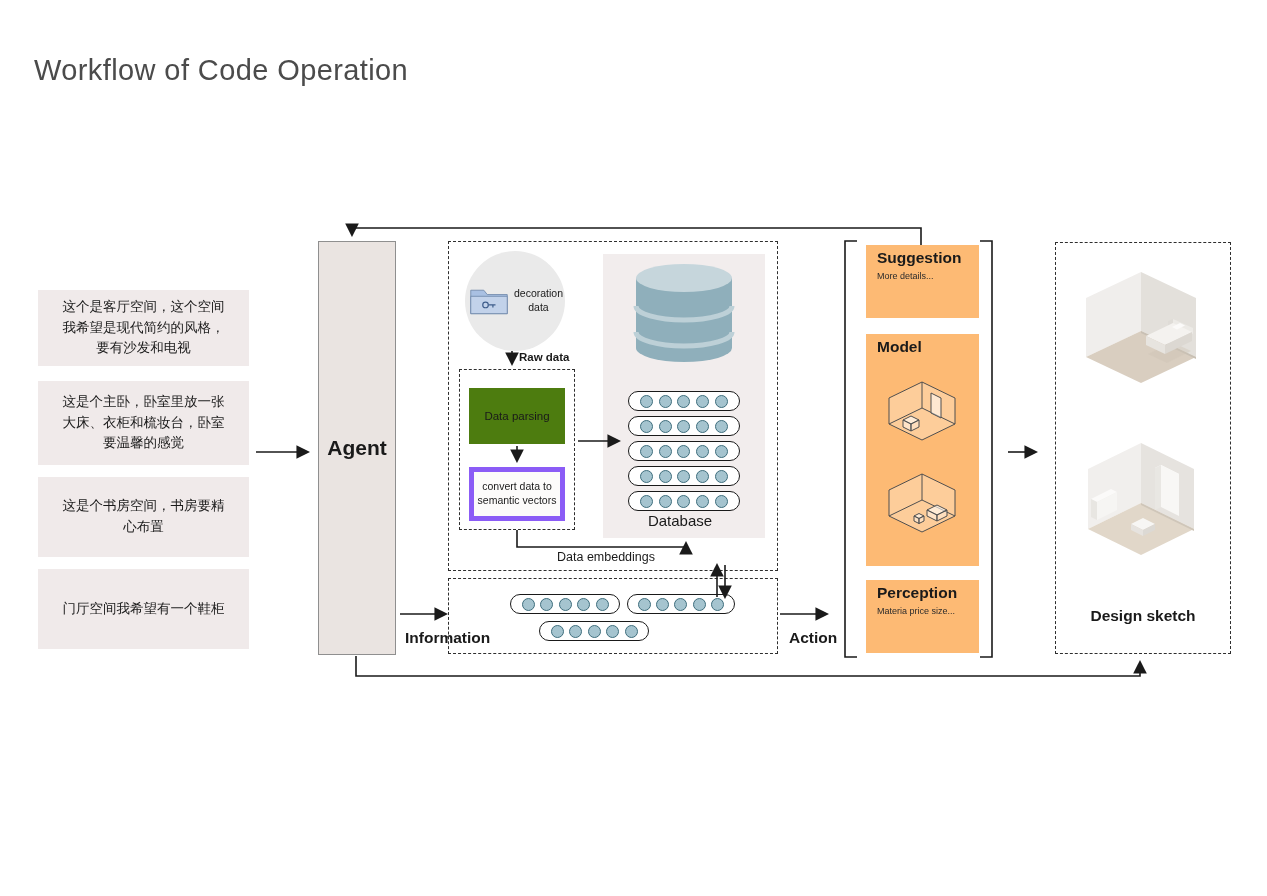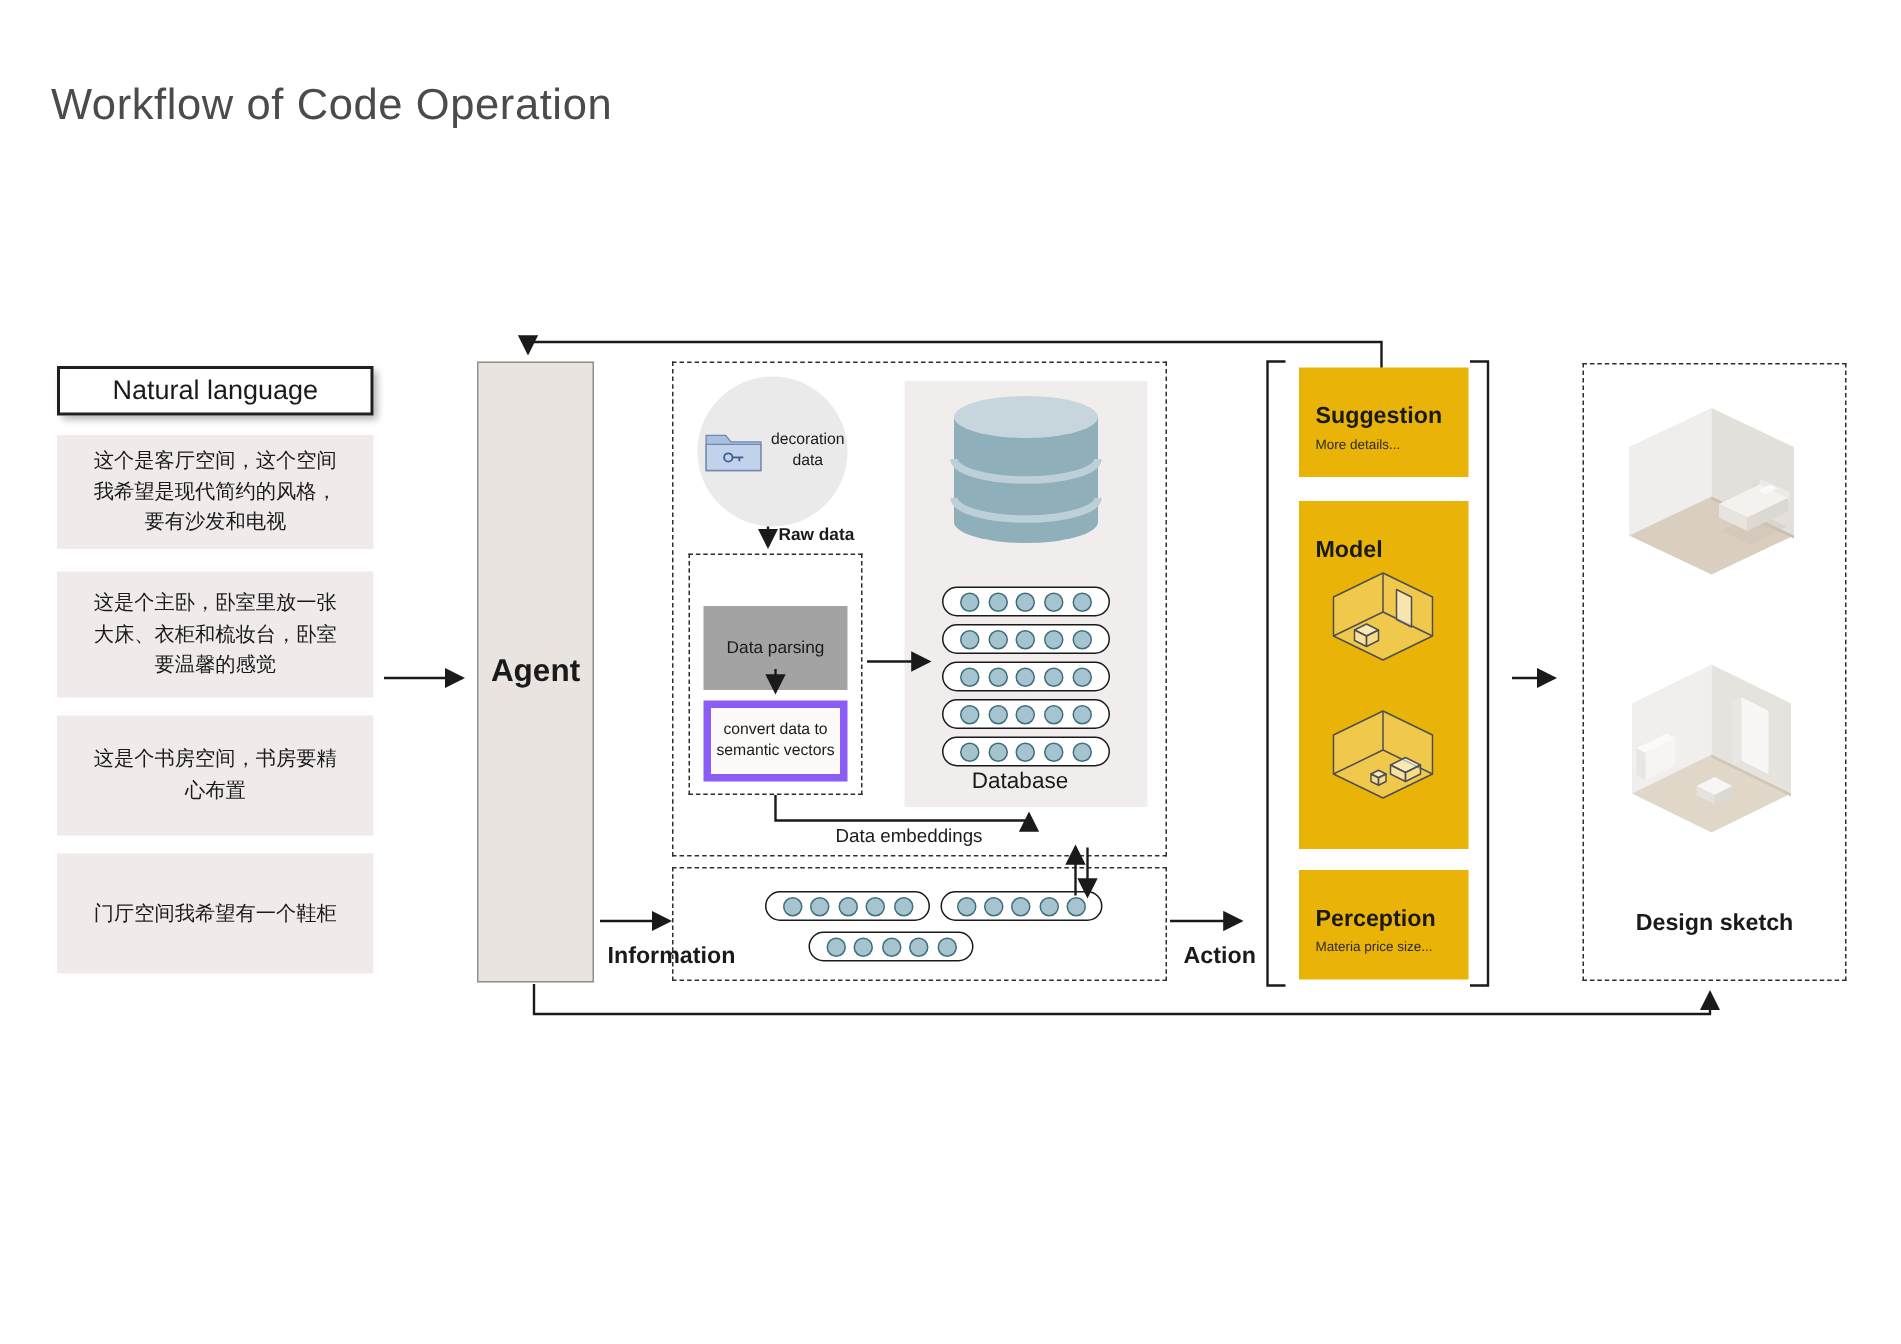--- a/index.html
+++ b/index.html
@@ -14,55 +14,54 @@
   .nl-item{left:38px;width:211px;background:#f0eaea;font-size:13.5px;line-height:1.55;padding:16px}
   .agent{left:318px;top:241px;width:78px;height:414px;background:#eae4e1;border:1px solid #8f8f8f;
     font-size:21px;font-weight:700}
   .dashed{border:1.5px dashed #2e2e2e}
   .kb{left:448px;top:241px;width:330px;height:330px}
   .wm{left:448px;top:578px;width:330px;height:76px}
   .design{left:1055px;top:242px;width:176px;height:412px}
   .circle{left:465px;top:251px;width:100px;height:100px;border-radius:50%;background:#eaeaea;
     flex-direction:row;gap:3px;font-size:10.5px;line-height:1.3}
   .inner-dash{left:459px;top:369px;width:116px;height:161px}
-  .parse{left:469px;top:404px;width:96px;height:56px;background:#a3a3a3;font-size:11.5px}
+  .parse{left:469px;top:388px;width:96px;height:56px;background:#4d7c0f;font-size:11.5px}
   .convert{left:469px;top:467px;width:96px;height:54px;background:#fcfbfa;border:5px solid #8b5cf6;
     font-size:10.5px;line-height:1.3}
   .dbpanel{left:603px;top:254px;width:162px;height:284px;background:#f2eded}
   .db-rows{left:628px;top:391px;width:112px}
   .token-row{height:20px;background:#fff;border:1.3px solid #1a1a1a;border-radius:10px;display:flex;
     align-items:center;justify-content:space-evenly;padding:0 5px;box-sizing:border-box}
   .db-rows .token-row{margin-bottom:5px;position:relative}
   .tok{width:13px;height:13px;background:#a5c4cf;border:1.1px solid #3f6e7d;border-radius:50%;box-sizing:border-box}
   .lbl{font-weight:700}
   .raw{left:519px;top:351px;font-size:11.5px}
   .dblabel{left:603px;top:512px;width:154px;text-align:center;font-size:15px}
   .emb{left:541px;top:550px;width:130px;text-align:center;font-size:12.5px;font-weight:500}
   .perc{left:405px;top:629px;font-size:15.5px}
   .act{left:789px;top:629px;font-size:15.5px}
   .p1{left:510px;top:594px;width:110px}
   .p2{left:627px;top:594px;width:108px}
   .p3{left:539px;top:621px;width:110px}
-  .teal{background:#eab308;padding:24px 10px 0 11px}
+  .teal{background:#fdba74;padding:4px 10px 0 11px}
   .sugg{left:866px;top:245px;width:113px;height:73px}
   .model{left:866px;top:334px;width:113px;height:232px}
   .info{left:866px;top:580px;width:113px;height:73px}
   .teal .t{font-size:15.5px;font-weight:700}
   .teal .s{font-size:9px;margin-top:4px;color:#2b2b2b}
   .sketchlbl{left:1055px;top:607px;width:176px;text-align:center;font-size:15.5px}
   svg.ov{left:0;top:0;pointer-events:none}
 </style>
 </head>
 <body>
 
 <div id="canvas">
 
   <div class="abs title">Workflow of Code Operation</div>
 
-  <div class="abs center nl-header">Natural language</div>
   <div class="abs center pre nl-item" style="top:290px;height:76px">这个是客厅空间，这个空间
 我希望是现代简约的风格，
 要有沙发和电视</div>
   <div class="abs center pre nl-item" style="top:381px;height:84px">这是个主卧，卧室里放一张
 大床、衣柜和梳妆台，卧室
 要温馨的感觉</div>
   <div class="abs center pre nl-item" style="top:477px;height:80px">这是个书房空间，书房要精
 心布置</div>
   <div class="abs center pre nl-item" style="top:569px;height:80px">门厅空间我希望有一个鞋柜</div>
 

